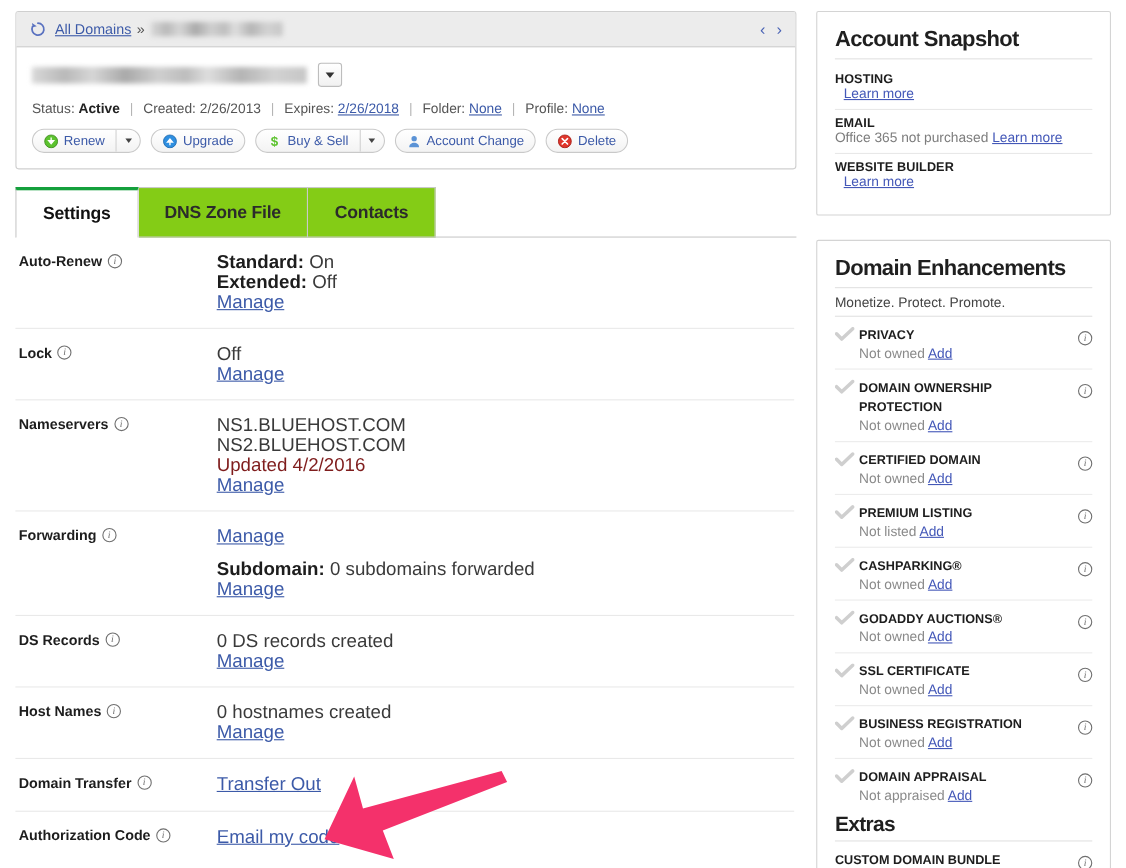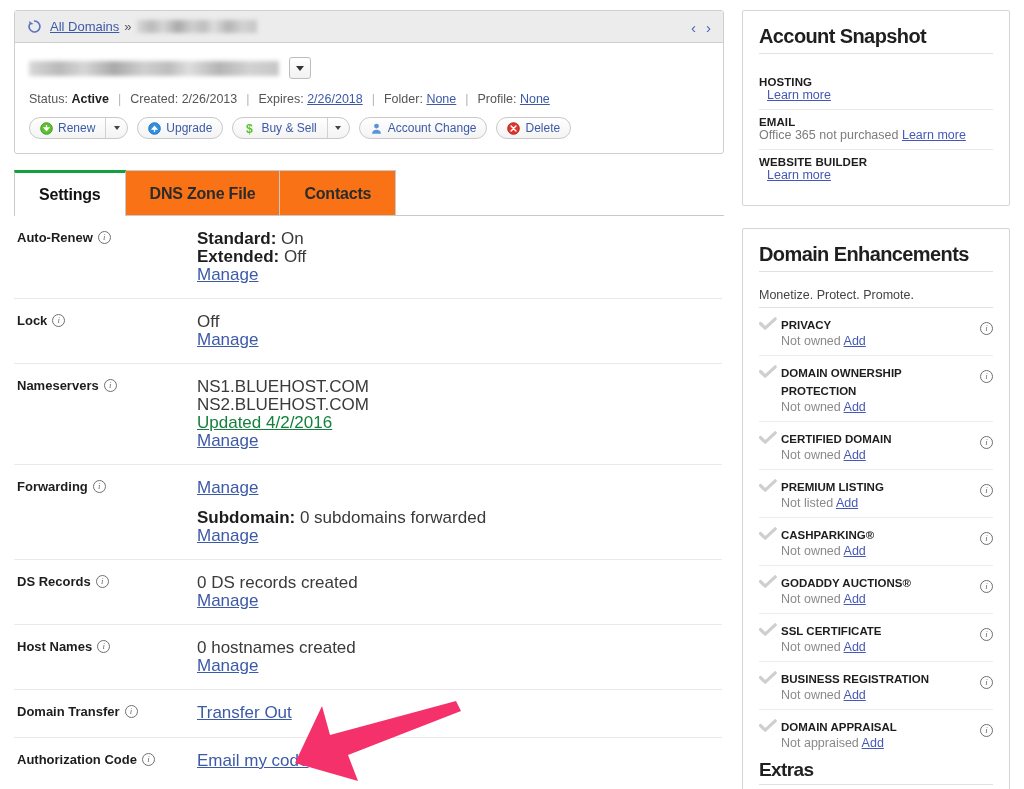--- a/index.html
+++ b/index.html
@@ -109,21 +109,21 @@
 
   
   .tabs { display: flex; align-items: flex-end; margin-top: 16px; height: 46px; position: relative; }
   .tab {
     height: 46px;
     display: flex; align-items: center; justify-content: center;
     padding: 0 24px;
     font-size: 16px; font-weight: bold; color: #2b2b2b;
     border: 1px solid #c9c9c9;
     border-bottom: none;
-    background: #f97316;
+    background: #84cc16;
     cursor: pointer;
     letter-spacing: -0.2px;
   }
   .tab + .tab { border-left: none; }
   .tab.active {
     background: #ffffff;
     border-top: 3px solid #14a03c;
     color: #111;
   }
   .tabs-underline {
@@ -152,39 +152,39 @@
     border-radius: 50%;
     display: inline-flex; align-items: center; justify-content: center;
     font-size: 9px; font-style: italic; font-weight: normal;
     color: #6f6f6f; line-height: 1;
     font-family: "Liberation Serif", serif;
     flex: 0 0 auto; margin-top: 1px;
     cursor: pointer;
   }
   .svalue { font-size: 17px; color: #3a3a3a; line-height: 18px; }
   .svalue b { color: #1d1d1d; }
-  .svalue .muted { color: #15803d; text-decoration: underline; }
+  .svalue .muted { color: #7f1d1d; }
   .svalue a { color: #3c5aa8; text-decoration: underline; cursor: pointer; display: inline-block; }
   .svalue .gap { height: 12px; }
 
   
   .side { position: absolute; left: 742px; top: 10px; width: 268px; }
   .panel {
     border: 1px solid #d4d4d4;
     background: #fff;
     border-radius: 2px;
     padding: 14px 16px 16px 16px;
   }
   .panel + .panel { margin-top: 22px; }
   .panel-title {
     font-size: 20px; font-weight: bold; color: #1f1f1f;
     letter-spacing: -0.6px;
     padding-bottom: 5px;
     border-bottom: 1px solid #e2e2e2;
-    margin-bottom: 16px;
+    margin-bottom: 6px;
   }
   .snap-item { padding: 6px 0 7px 0; border-bottom: 1px solid #e8e8e8; }
   .snap-item:last-child { border-bottom: none; }
   .snap-head { font-size: 11.5px; font-weight: bold; color: #1d1d1d; letter-spacing: 0.1px; }
   .snap-sub { font-size: 12.5px; color: #7d7d7d; margin-top: 0; }
   .snap-sub a, .lnk {
     color: #4458b8; text-decoration: underline; cursor: pointer;
   }
   .snap-pad { padding-left: 8px; }
 

